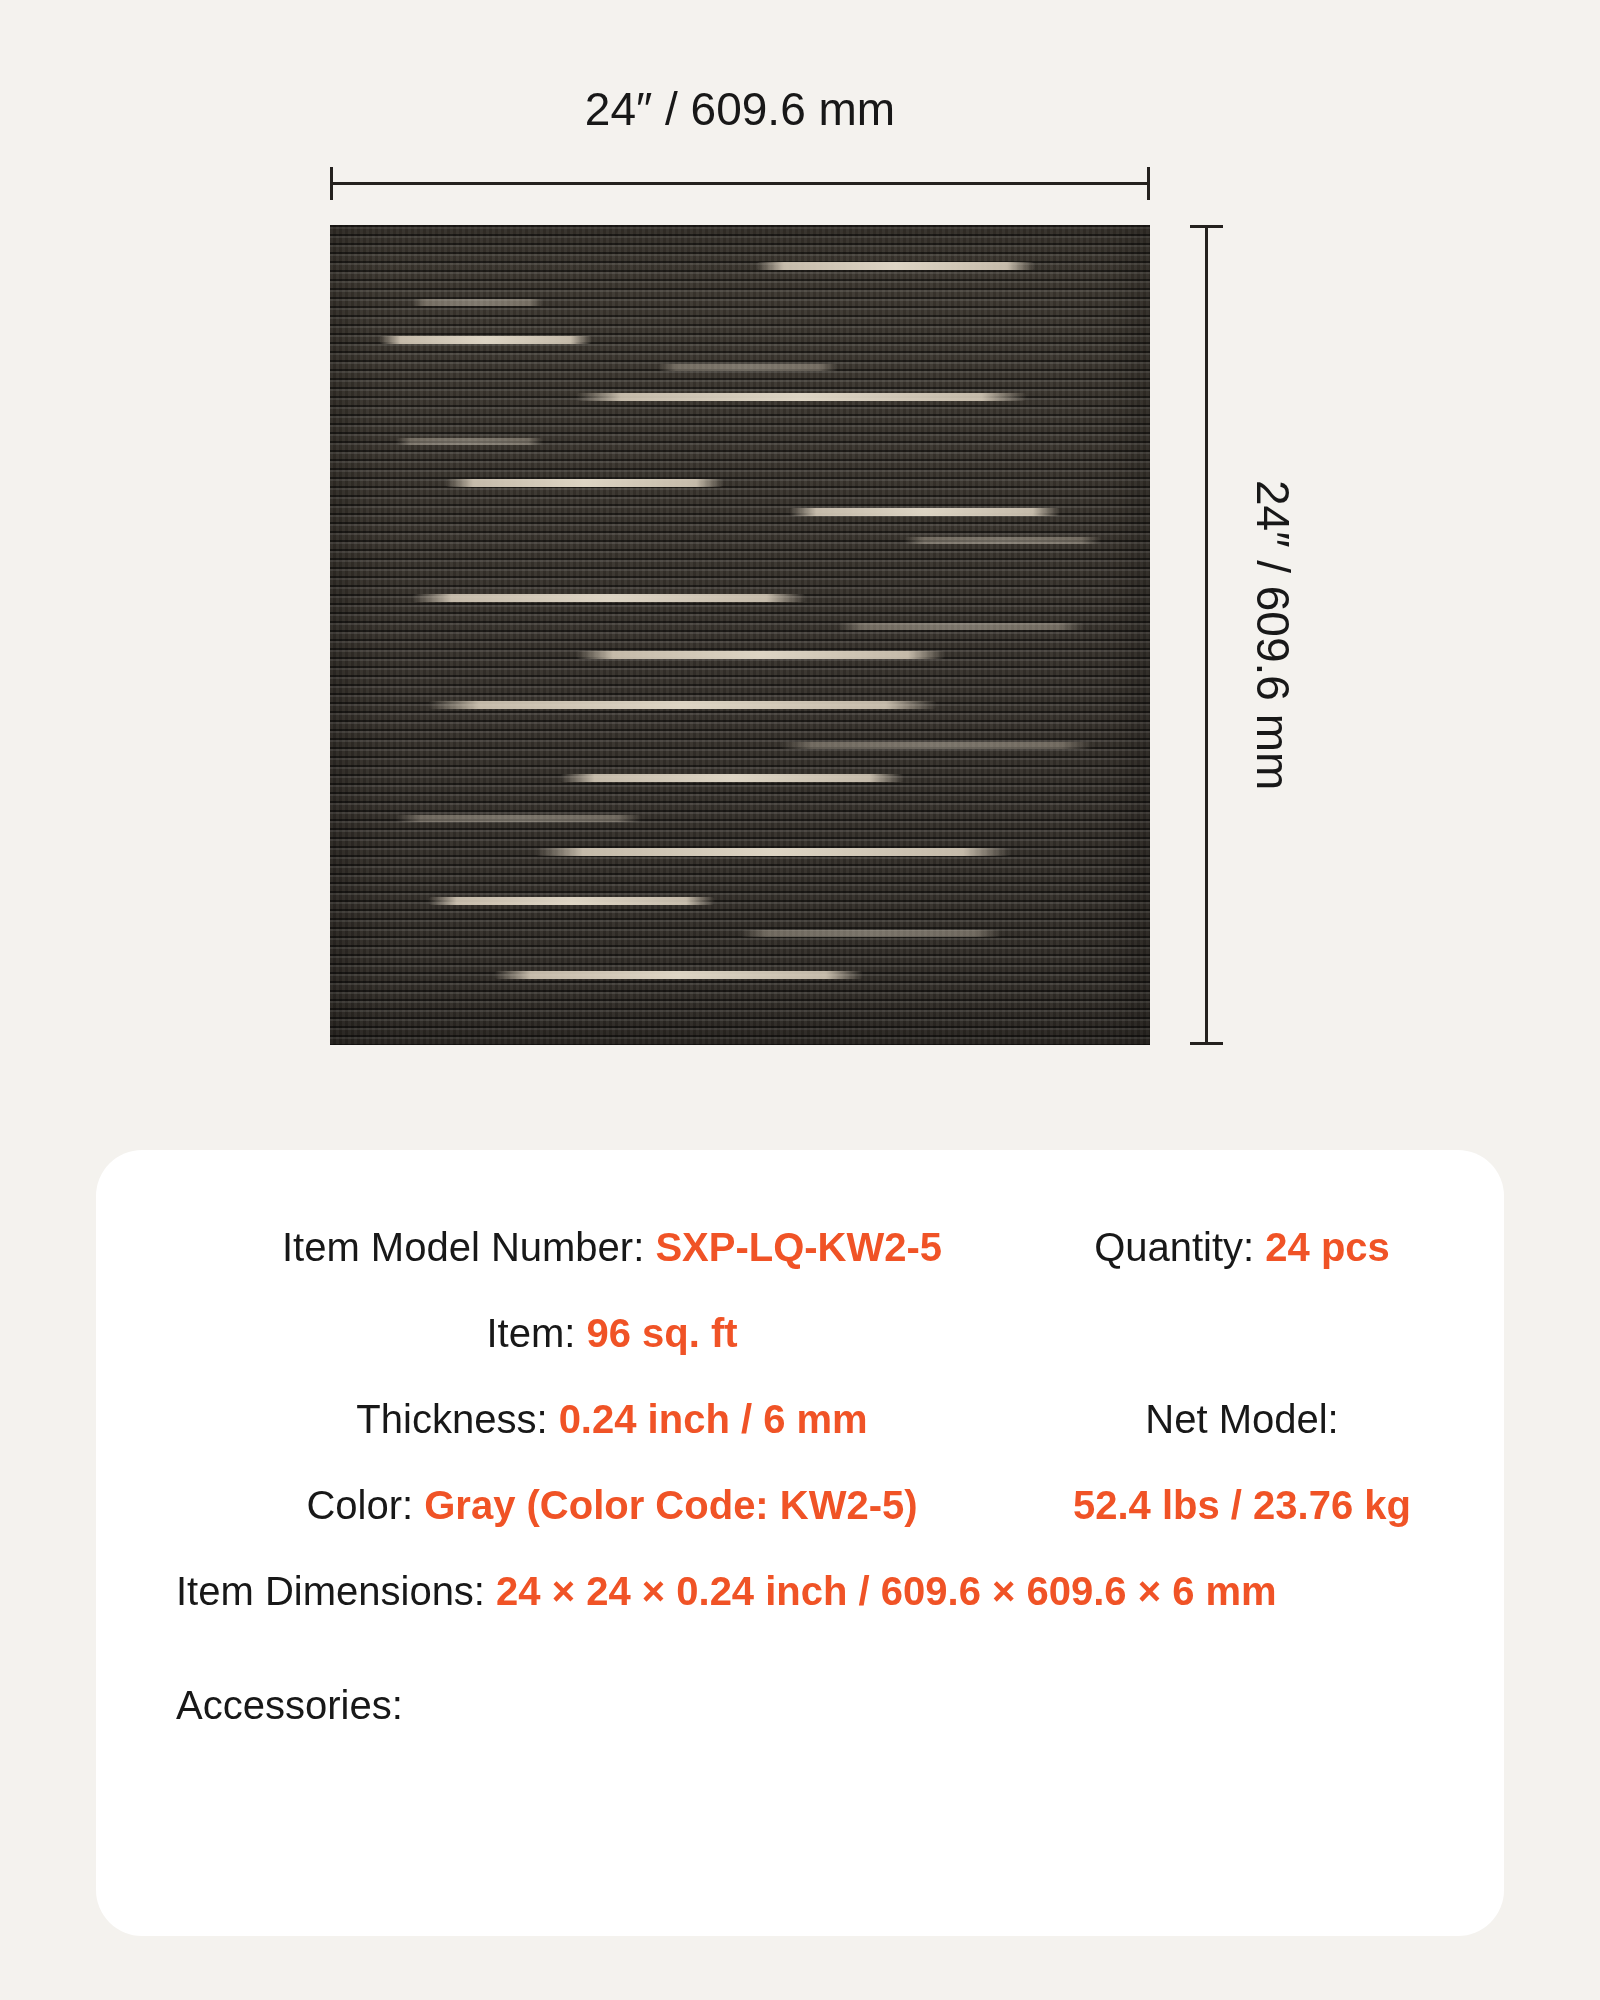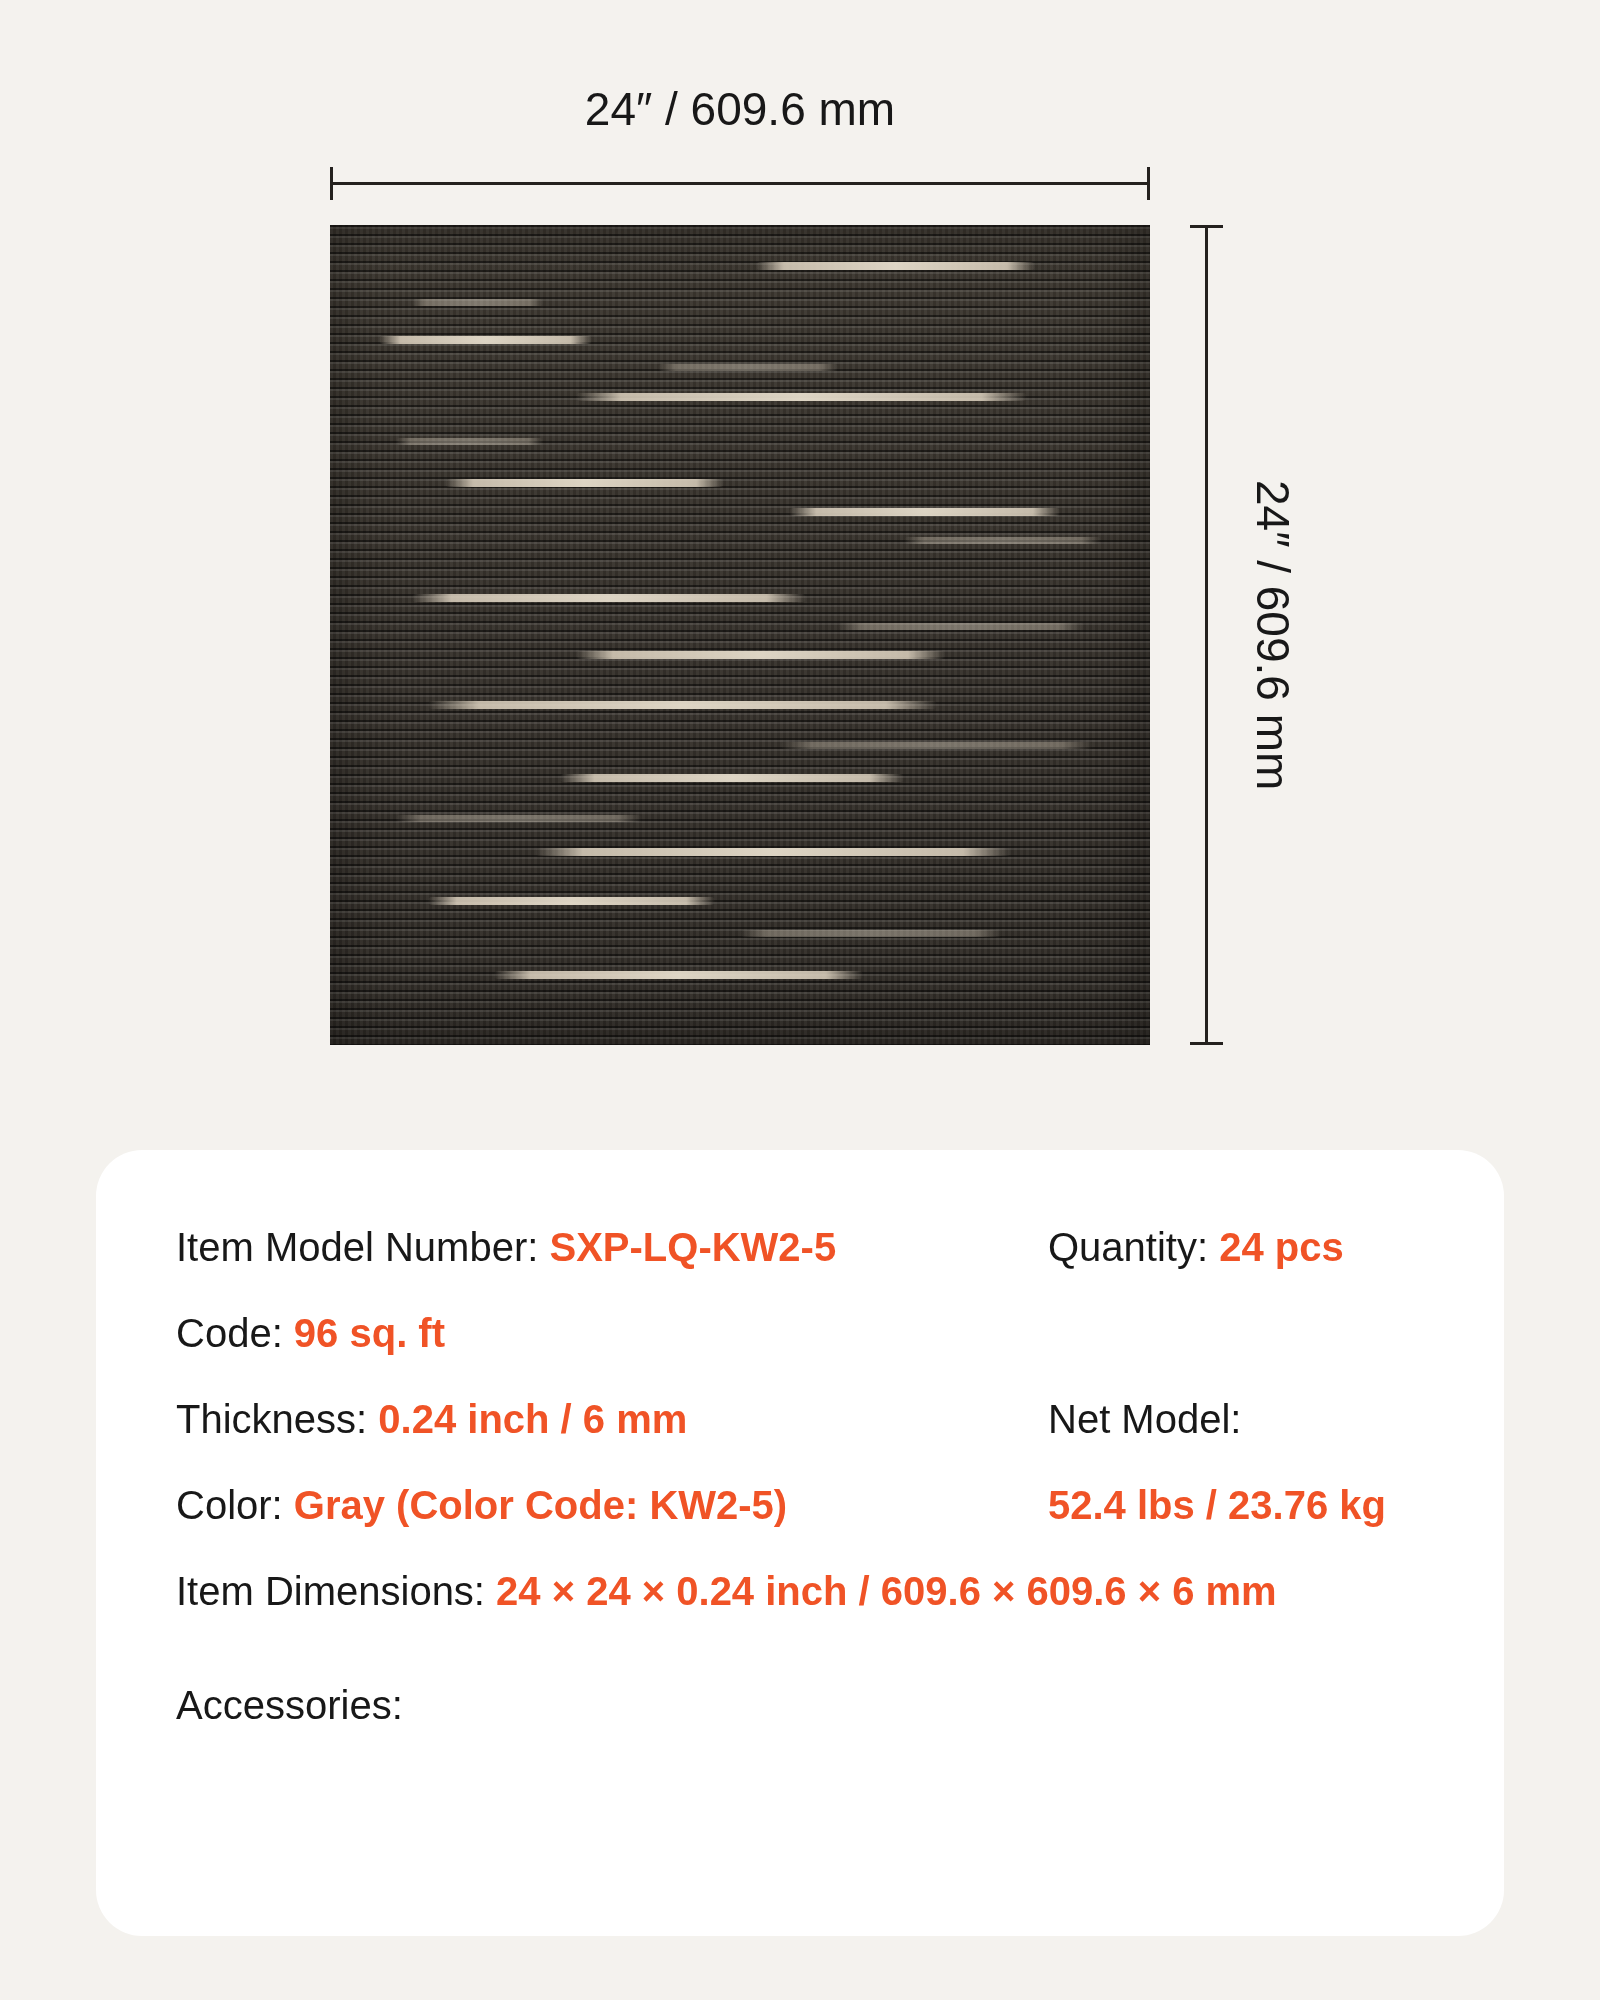--- a/index.html
+++ b/index.html
@@ -77,21 +77,21 @@
 
   
   .card{
     position:absolute; left:96px; top:1150px; width:1408px; height:786px;
     background:var(--card); border-radius:46px;
   }
   .card-inner{ padding:54px 68px 0 80px; }
 
   .spec-row{
     display:grid; grid-template-columns:872px 1fr;
-    align-items:center; height:86px; font-size:40px; white-space:nowrap;
+    align-items:center; height:86px; font-size:40px; white-space:nowrap;text-align:center;
   }
   .spec-row.full{ display:flex; }
   .label{ font-weight:500; color:var(--ink); }
   .value{ font-weight:700; color:var(--accent); }
 
   .accessories-heading{
     margin-top:28px; height:86px; display:flex; align-items:center;
     font-size:40px; font-weight:500; white-space:nowrap;
   }
   .accessory-row{
@@ -143,21 +143,21 @@
 
 <div class="card">
   <div class="card-inner">
 
     <div class="spec-row">
       <div><span class="label">Item Model Number: </span><span class="value">SXP-LQ-KW2-5</span></div>
       <div><span class="label">Quantity: </span><span class="value">24 pcs</span></div>
     </div>
 
     <div class="spec-row">
-      <div><span class="label">Code: </span><span class="value">96 sq. ft</span></div>
+      <div><span class="label">Item: </span><span class="value">96 sq. ft</span></div>
     </div>
 
     <div class="spec-row">
       <div><span class="label">Thickness: </span><span class="value">0.24 inch / 6 mm</span></div>
       <div><span class="label">Net Model:</span></div>
     </div>
 
     <div class="spec-row">
       <div><span class="label">Color: </span><span class="value">Gray (Color Code: KW2-5)</span></div>
       <div><span class="value">52.4 lbs / 23.76 kg</span></div>

